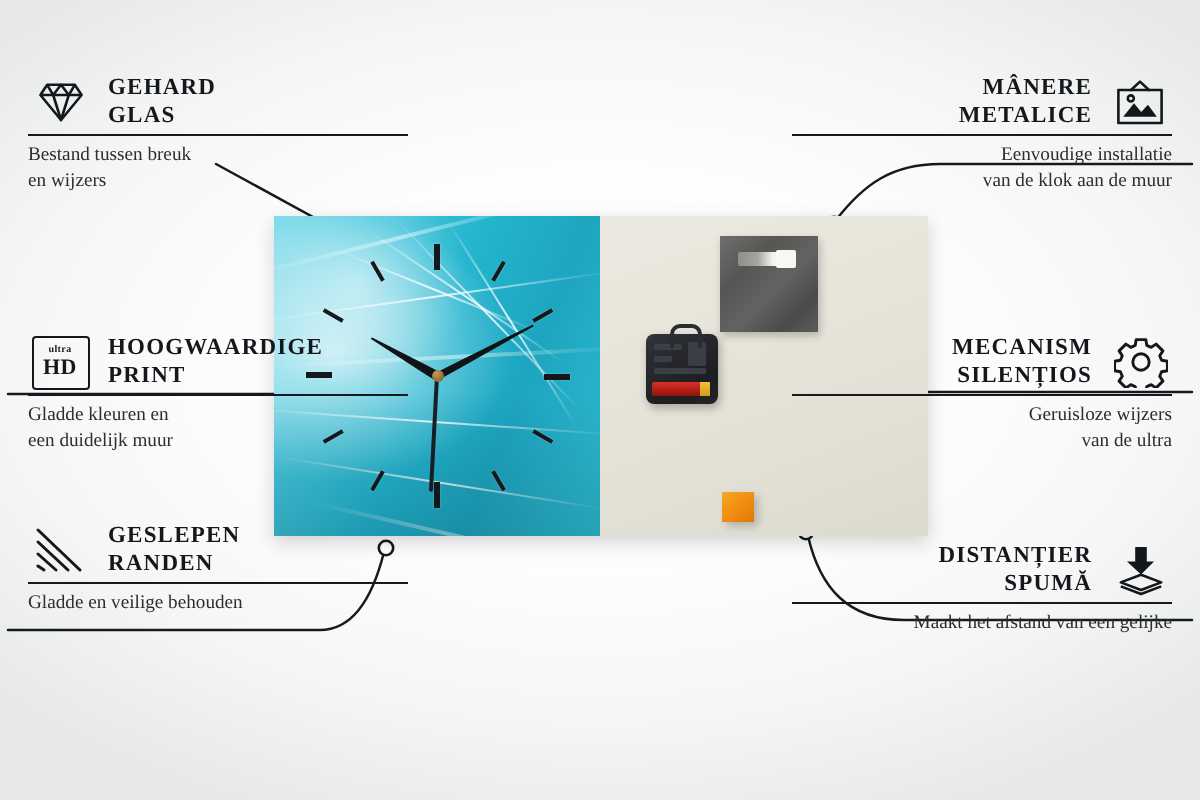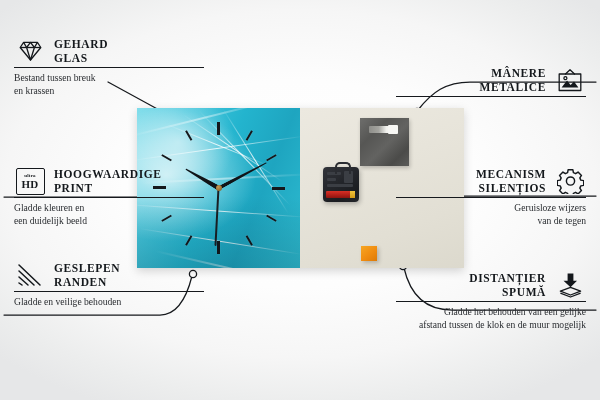--- a/index.html
+++ b/index.html
@@ -239,21 +239,21 @@
     font-size: 9.6px;
     line-height: 1.34;
     color: #2a2d31;
     font-family: "Liberation Serif", "DejaVu Serif", serif;
   }
 
   
   #feat-glass   { left: 14px;  top: 36px;  }
   #feat-print   { left: 14px;  top: 166px; }
   #feat-edges   { left: 14px;  top: 260px; }
-  #feat-hooks   { left: 396px; top: 36px; margin-top: 29px;  }
+  #feat-hooks   { left: 396px; top: 36px;  }
   #feat-silent  { left: 396px; top: 166px; }
   #feat-spacer  { left: 396px; top: 270px; }
 
   
   .hd-badge {
     width: 27px; height: 25px;
     border: 1.4px solid #14181c;
     border-radius: 2px;
     display: flex;
     flex-direction: column;
@@ -384,38 +384,38 @@
           <path d="M3.2 8.5 H23.8"></path>
           <path d="M6.6 3.4 L9.6 8.5 L13.5 21 L17.4 8.5 L20.4 3.4"></path>
           <path d="M9.6 8.5 L13.5 3.4 L17.4 8.5"></path>
         </svg>
       </span>
       <span class="f-title"><span>GEHARD</span><br><span>GLAS</span></span>
     </div>
     <div class="f-rule"></div>
     <div class="f-desc">
       <span>Bestand tussen breuk</span><br>
-      <span>en krassen</span>
+      <span>en wijzers</span>
     </div>
   </div>
 
   <div class="feature left" id="feat-print">
     <div class="f-head">
       <span class="f-icon">
         <span class="hd-badge">
           <span class="u">ultra</span>
           <span class="h">HD</span>
         </span>
       </span>
       <span class="f-title"><span>HOOGWAARDIGE</span><br><span>PRINT</span></span>
     </div>
     <div class="f-rule"></div>
     <div class="f-desc">
       <span>Gladde kleuren en</span><br>
-      <span>een duidelijk beeld</span>
+      <span>een duidelijk muur</span>
     </div>
   </div>
 
   <div class="feature left" id="feat-edges">
     <div class="f-head">
       <span class="f-icon">
         <svg width="26" height="24" viewBox="0 0 26 24" fill="none" stroke="#14181c" stroke-width="1.5" stroke-linecap="round">
           <path d="M2 2 L23 22"></path>
           <path d="M2 8 L17 22"></path>
           <path d="M2 14 L11 22"></path>
@@ -436,50 +436,53 @@
         <svg width="28" height="25" viewBox="0 0 28 25" fill="none" stroke="#14181c" stroke-width="1.3" stroke-linejoin="round" stroke-linecap="round">
           <path d="M9.5 6 L14 1.8 L18.5 6"></path>
           <rect x="3.2" y="6" width="21.6" height="16.5"></rect>
           <path d="M5.6 19.4 L11 12.6 L14.6 17 L18 13.4 L22.4 19.4 Z" fill="#14181c" stroke="none"></path>
           <circle cx="9.4" cy="10.2" r="1.5"></circle>
         </svg>
       </span>
       <span class="f-title"><span>MÂNERE</span><br><span>METALICE</span></span>
     </div>
     <div class="f-rule"></div>
+    <div class="f-desc">
+      <span>Eenvoudige installatie</span><br>
+      <span>van de klok aan de muur</span>
+    </div>
   </div>
 
   <div class="feature right" id="feat-silent">
     <div class="f-head">
       <span class="f-icon">
         <svg width="27" height="26" viewBox="0 0 27 26" fill="none" stroke="#14181c" stroke-width="1.45" stroke-linejoin="round">
           <path d="M11.1 1.8 h4.8 l.5 2.9 2.2 .95 2.45-1.6 3.4 3.4 -1.6 2.45 .95 2.2 2.9 .5 v4.8 l-2.9 .5 -.95 2.2 1.6 2.45 -3.4 3.4 -2.45-1.6 -2.2 .95 -.5 2.9 h-4.8 l-.5-2.9 -2.2-.95 -2.45 1.6 -3.4-3.4 1.6-2.45 -.95-2.2 -2.9-.5 v-4.8 l2.9-.5 .95-2.2 -1.6-2.45 3.4-3.4 2.45 1.6 2.2-.95 Z"></path>
           <circle cx="13.5" cy="13" r="4.1"></circle>
         </svg>
       </span>
       <span class="f-title"><span>MECANISM</span><br><span>SILENȚIOS</span></span>
     </div>
     <div class="f-rule"></div>
     <div class="f-desc">
       <span>Geruisloze wijzers</span><br>
-      <span>van de tegen</span>
+      <span>van de ultra</span>
     </div>
   </div>
 
   <div class="feature right" id="feat-spacer">
     <div class="f-head">
       <span class="f-icon">
         <svg width="27" height="26" viewBox="0 0 27 26" fill="none" stroke="#14181c" stroke-width="1.3" stroke-linejoin="round">
           <path d="M10.6 1.5 h5.8 v7.2 h3.6 L13.5 15.2 6.5 8.7 h4.1 Z" fill="#14181c" stroke="none"></path>
           <path d="M13.5 15.4 L3.4 19.2 L13.5 23.0 L23.6 19.2 Z"></path>
           <path d="M3.4 21.2 L13.5 25.0 L23.6 21.2"></path>
         </svg>
       </span>
       <span class="f-title"><span>DISTANȚIER</span><br><span>SPUMĂ</span></span>
     </div>
     <div class="f-rule"></div>
     <div class="f-desc">
-      <span>Gladde het behouden van een gelijke</span><br>
-      <span>afstand  tussen de klok en de muur mogelijk</span>
+      <span>Maakt het afstand van een gelijke</span><br>
     </div>
   </div>
 
 </div>
 
 </body></html>

